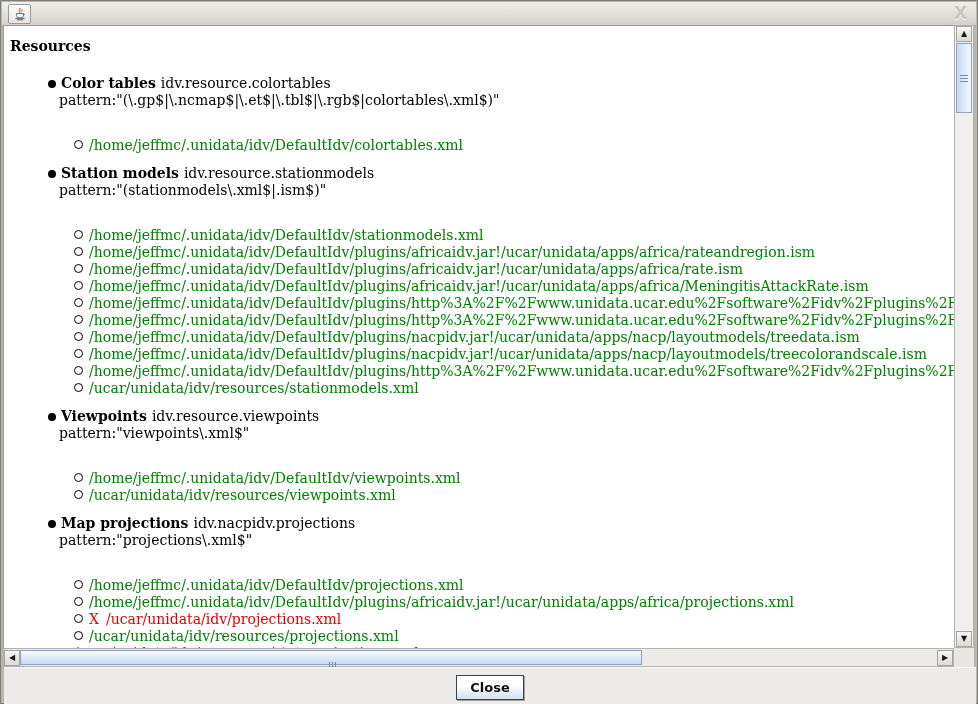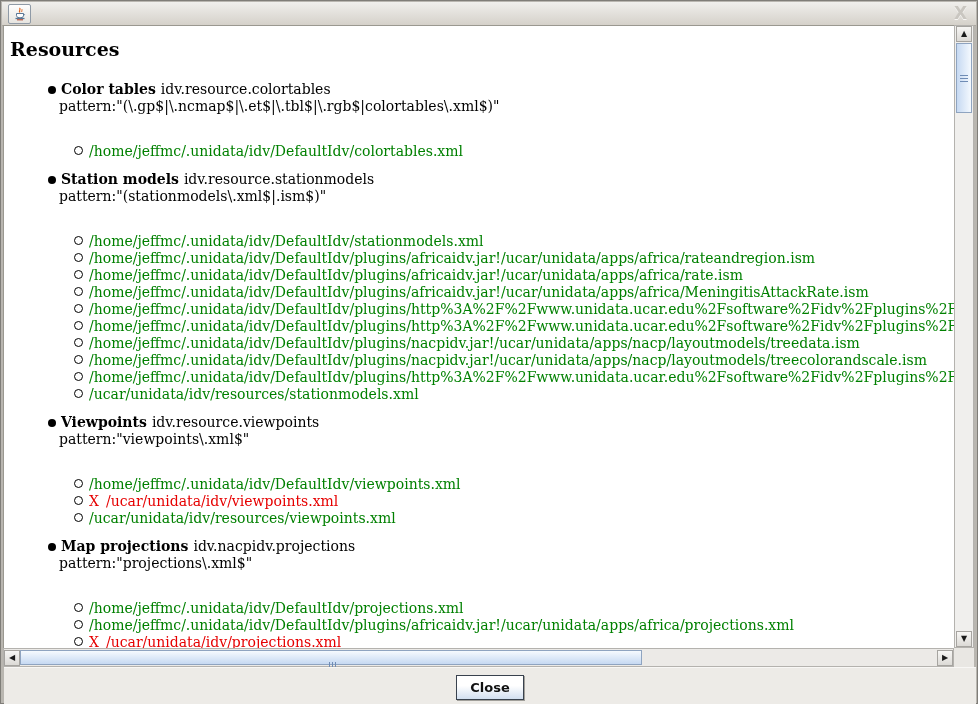--- a/index.html
+++ b/index.html
@@ -30,21 +30,21 @@
     text-shadow:0 1px 0 #f7f6f4; line-height:23px; cursor:default;
   }
   
   .scrollpane { position:absolute; left:2px; top:24px; width:972px; height:642px; }
   .viewport {
     position:absolute; left:0; top:0; width:951px; height:623px;
     background:#ffffff; border-top:1px solid #9a9890; border-left:1px solid #9a9890;
     box-sizing:border-box; overflow:hidden;
   }
   .content { padding:12px 0 0 6px; color:#000; }
-  .page-title { margin:0; font-size:19px; font-weight:bold; }
+  .page-title { margin:0; font-size:14px; font-weight:bold; }
   .sections { margin-top:21px; }
   .line { height:17px; line-height:17px; font-size:14px; white-space:nowrap; }
   .head { padding-left:38px; }
   .head b { margin-right:5px; }
   .pattern { padding-left:49px; }
   .items { margin-top:28px; margin-bottom:11px; }
   .item { padding-left:64px; }
   .bullet {
     display:inline-block; width:8px; height:8px; border-radius:50%;
     background:#000; margin-right:5px; vertical-align:0px;
@@ -151,21 +151,20 @@
                 <div class="line item ok"><span class="circ"></span><span class="path">/home/jeffmc/.unidata/idv/DefaultIdv/plugins/nacpidv.jar!/ucar/unidata/apps/nacp/layoutmodels/treecolorandscale.ism</span></div>
                 <div class="line item ok"><span class="circ"></span><span class="path">/home/jeffmc/.unidata/idv/DefaultIdv/plugins/http%3A%2F%2Fwww.unidata.ucar.edu%2Fsoftware%2Fidv%2Fplugins%2Fgreenland.jar</span></div>
                 <div class="line item ok"><span class="circ"></span><span class="path">/ucar/unidata/idv/resources/stationmodels.xml</span></div>
               </div>
             </div>
             <div class="section">
               <div class="line head"><span class="bullet"></span><b>Viewpoints</b><span>idv.resource.viewpoints</span></div>
               <div class="line pattern">pattern:"viewpoints\.xml$"</div>
               <div class="items">
                 <div class="line item ok"><span class="circ"></span><span class="path">/home/jeffmc/.unidata/idv/DefaultIdv/viewpoints.xml</span></div>
-                <div class="line item missing"><span class="circ"></span><span class="xm">X</span><span class="path">/ucar/unidata/idv/viewpoints.xml</span></div>
                 <div class="line item ok"><span class="circ"></span><span class="path">/ucar/unidata/idv/resources/viewpoints.xml</span></div>
               </div>
             </div>
             <div class="section">
               <div class="line head"><span class="bullet"></span><b>Map projections</b><span>idv.nacpidv.projections</span></div>
               <div class="line pattern">pattern:"projections\.xml$"</div>
               <div class="items">
                 <div class="line item ok"><span class="circ"></span><span class="path">/home/jeffmc/.unidata/idv/DefaultIdv/projections.xml</span></div>
                 <div class="line item ok"><span class="circ"></span><span class="path">/home/jeffmc/.unidata/idv/DefaultIdv/plugins/africaidv.jar!/ucar/unidata/apps/africa/projections.xml</span></div>
                 <div class="line item missing"><span class="circ"></span><span class="xm">X</span><span class="path">/ucar/unidata/idv/projections.xml</span></div>

